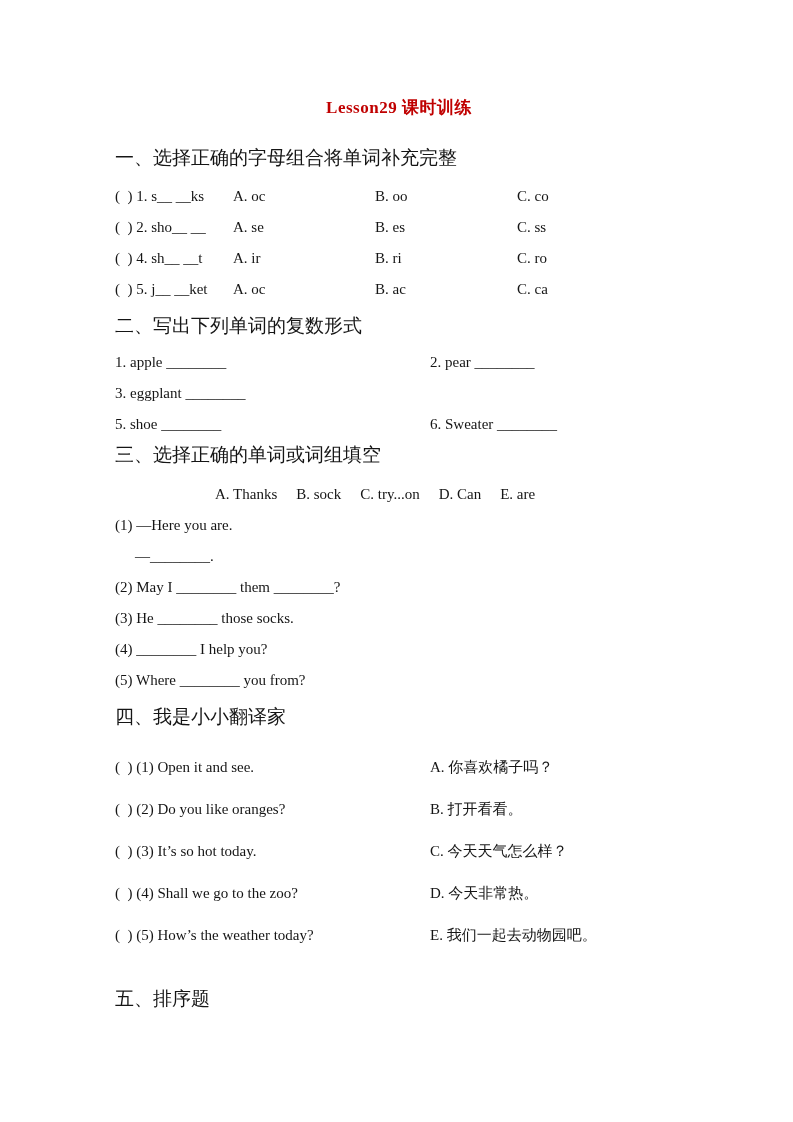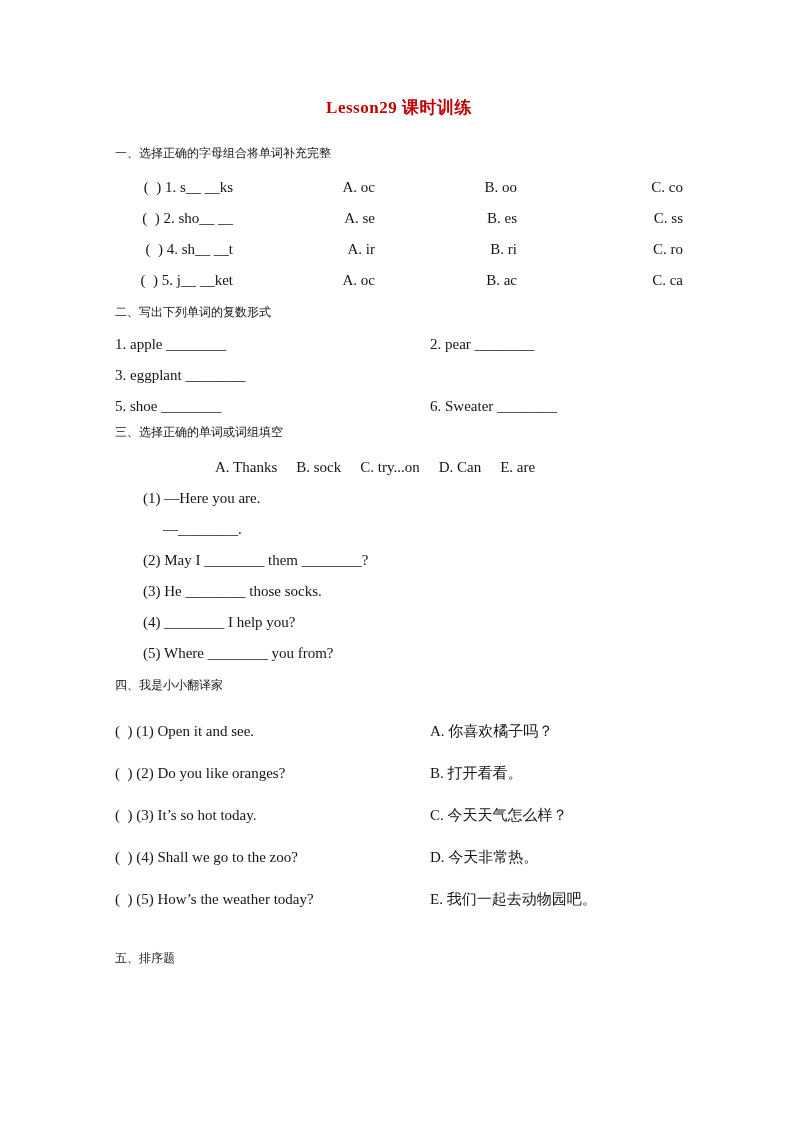--- a/index.html
+++ b/index.html
@@ -20,34 +20,33 @@
   }
   .doc-title {
     text-align: center;
     font-weight: bold;
     font-size: 17px;
     letter-spacing: 0.5px;
     margin: 0 0 26px 0;
     white-space: pre;
   }
   .section-heading {
-    font-size: 12px;
+    font-size: 19px;
     margin: 0;
     padding: 0;
     white-space: pre;
   }
   
   .s1-rows { margin: 10px 0 8px 0; }
   .mc-row {
     display: grid;
     grid-template-columns: 118px 142px 142px 1fr;
     height: 31px;
     align-items: center;
     white-space: pre;
-    text-align: right;
   }
   
   .two-col-rows { margin: 8px 0 2px 0; }
   .two-col-row {
     display: grid;
     grid-template-columns: 315px 1fr;
     height: 31px;
     align-items: center;
     white-space: pre;
   }
@@ -59,21 +58,20 @@
     height: 31px;
     align-items: center;
     white-space: pre;
   }
   .s3-lines { margin: 0 0 8px 0; }
   .s3-line {
     height: 31px;
     display: flex;
     align-items: center;
     white-space: pre;
-    margin-left: 28px;
   }
   .s3-line.indent { padding-left: 20px; }
   
   .s4-rows { margin: 16px 0 14px 0; }
   .match-row {
     display: grid;
     grid-template-columns: 315px 1fr;
     height: 42px;
     align-items: center;
     white-space: pre;

